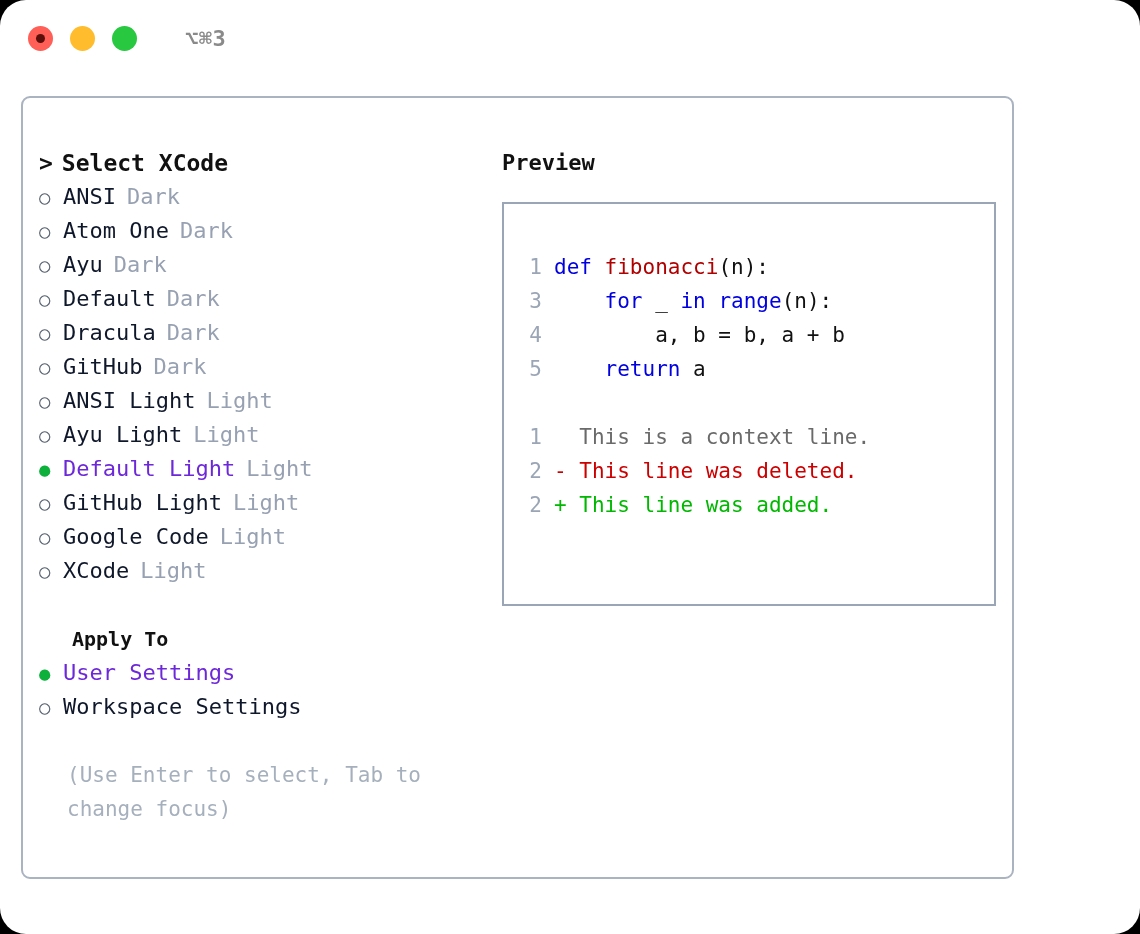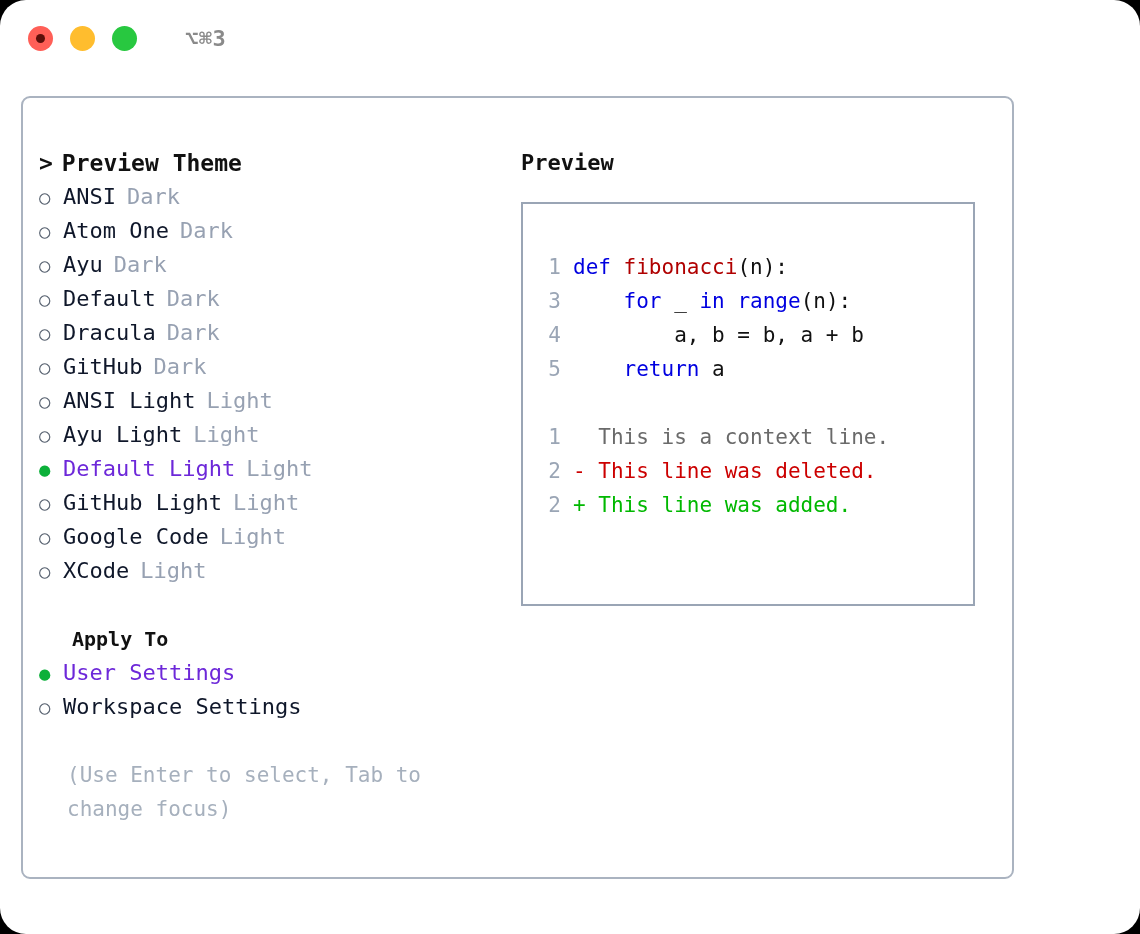--- a/index.html
+++ b/index.html
@@ -152,34 +152,34 @@
     line-height: 34px;
     color: #a6b0bd;
     width: 420px;
     white-space: normal;
     margin-left: 28px;
   }
 
   
   .right-col {
     position: absolute;
-    left: 498px;
+    left: 479px;
     top: 48px;
     width: 500px;
   }
   .preview-title {
     font-size: 22px;
     font-weight: bold;
     color: #111111;
     line-height: 34px;
     white-space: nowrap;
   }
   .preview-box {
     margin-top: 22px;
-    width: 454px;
+    width: 494px;
     height: 404px;
     border: 2px solid #9aa5b5;
     box-sizing: border-box;
     background: #ffffff;
     padding: 46px 0 0 14px;
   }
   .code-line {
     font-size: 21px;
     line-height: 34px;
     white-space: pre;
@@ -213,21 +213,21 @@
     </div>
     <div class="titlebar-text">⌥⌘3</div>
   </div>
 
   <div class="panel">
 
     <div class="left-col">
 
       <div class="list-header">
         <span class="caret">&gt;</span>
-        <span>Preview Theme</span>
+        <span>Select XCode</span>
       </div>
 
       <div id="theme-rows">
           <div class="theme-row">
             <span class="bullet">○</span>
             <span class="theme-name">ANSI</span>
             <span class="theme-tag">Dark</span>
           </div>
           <div class="theme-row">
             <span class="bullet">○</span>

